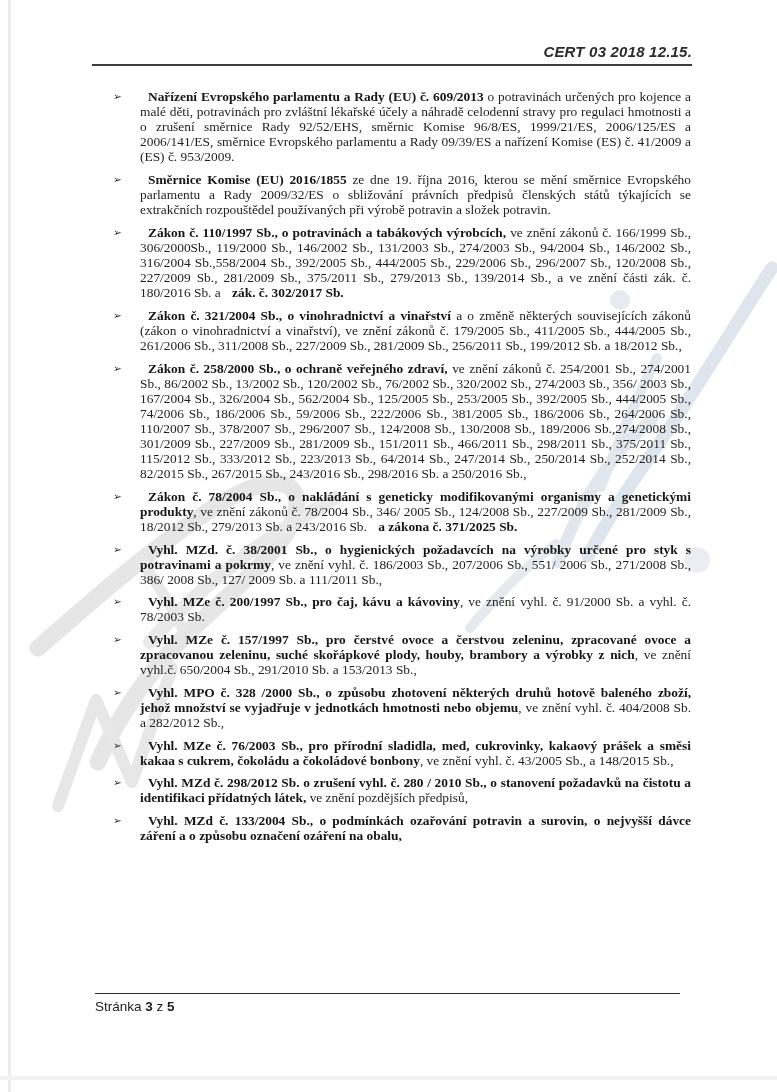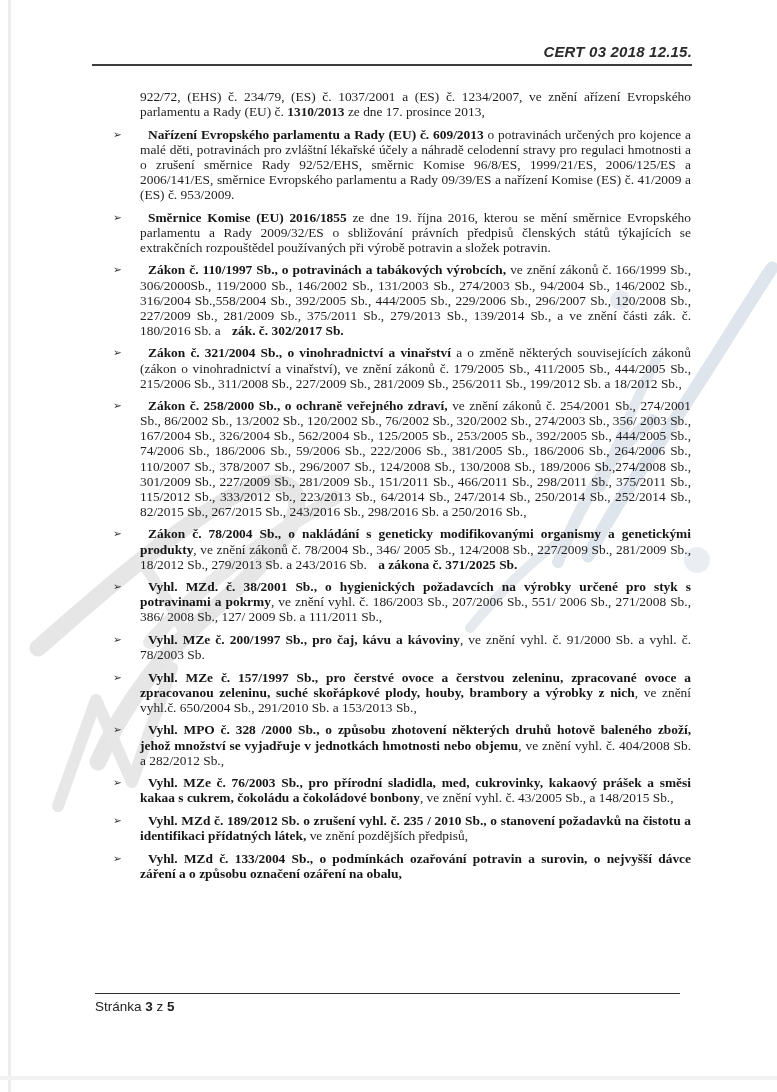--- a/index.html
+++ b/index.html
@@ -89,36 +89,35 @@
       <circle cx="620" cy="300" r="10" fill="#e7ebf0" stroke="none"></circle>
     </g>
   </svg>
 
   <div class="layer">
 
     <div class="hdr-ref">CERT 03 2018 12.15.</div>
     <div class="hdr-rule"></div>
 
     <div class="content" id="content">
-        <div class="para"><span>922/72, (EHS) č. 234/79, (ES) č. 1037/2001 a (ES) č. 1234/2007, ve znění ařízení Evropského parlamentu a Rady (EU) č. </span><b>1310/2013</b><span> ze dne 17. prosince 2013,</span></div>
         <div class="item">
           <span class="bullet">➢</span>
           <div class="itext"><b>Nařízení Evropského parlamentu a Rady (EU) č. 609/2013</b><span> o potravinách určených pro kojence a malé děti, potravinách pro zvláštní lékařské účely a náhradě celodenní stravy pro regulaci hmotnosti a o zrušení směrnice Rady 92/52/EHS, směrnic Komise 96/8/ES, 1999/21/ES, 2006/125/ES a 2006/141/ES, směrnice Evropského parlamentu a Rady 09/39/ES a nařízení Komise (ES) č. 41/2009 a (ES) č. 953/2009.</span></div>
         </div>
         <div class="item">
           <span class="bullet">➢</span>
           <div class="itext"><b>Směrnice Komise (EU) 2016/1855</b><span> ze dne 19. října 2016, kterou se mění směrnice Evropského parlamentu a Rady 2009/32/ES o sbližování právních předpisů členských států týkajících se extrakčních rozpouštědel používaných při výrobě potravin a složek potravin.</span></div>
         </div>
         <div class="item">
           <span class="bullet">➢</span>
           <div class="itext"><b>Zákon č. 110/1997 Sb., o potravinách a tabákových výrobcích,</b><span> ve znění zákonů č. 166/1999 Sb., 306/2000Sb., 119/2000 Sb., 146/2002 Sb., 131/2003 Sb., 274/2003 Sb., 94/2004 Sb., 146/2002 Sb., 316/2004 Sb.,558/2004 Sb., 392/2005 Sb., 444/2005 Sb., 229/2006 Sb., 296/2007 Sb., 120/2008 Sb., 227/2009 Sb., 281/2009 Sb., 375/2011 Sb., 279/2013 Sb., 139/2014 Sb., a ve znění části zák. č. 180/2016 Sb. a </span><b>zák. č. 302/2017 Sb.</b></div>
         </div>
         <div class="item">
           <span class="bullet">➢</span>
-          <div class="itext"><b>Zákon č. 321/2004 Sb., o vinohradnictví a vinařství</b><span> a o změně některých souvisejících zákonů (zákon o vinohradnictví a vinařství), ve znění zákonů č. 179/2005 Sb., 411/2005 Sb., 444/2005 Sb., 215/2006 Sb., 311/2008 Sb., 227/2009 Sb., 281/2009 Sb., 256/2011 Sb., 199/2012 Sb. a 18/2012 Sb.,</span></div>
+          <div class="itext"><b>Zákon č. 321/2004 Sb., o vinohradnictví a vinařství</b><span> a o změně některých souvisejících zákonů (zákon o vinohradnictví a vinařství), ve znění zákonů č. 179/2005 Sb., 411/2005 Sb., 444/2005 Sb., 261/2006 Sb., 311/2008 Sb., 227/2009 Sb., 281/2009 Sb., 256/2011 Sb., 199/2012 Sb. a 18/2012 Sb.,</span></div>
         </div>
         <div class="item">
           <span class="bullet">➢</span>
           <div class="itext"><b>Zákon č. 258/2000 Sb., o ochraně veřejného zdraví,</b><span> ve znění zákonů č. 254/2001 Sb., 274/2001 Sb., 86/2002 Sb., 13/2002 Sb., 120/2002 Sb., 76/2002 Sb., 320/2002 Sb., 274/2003 Sb., 356/ 2003 Sb., 167/2004 Sb., 326/2004 Sb., 562/2004 Sb., 125/2005 Sb., 253/2005 Sb., 392/2005 Sb., 444/2005 Sb., 74/2006 Sb., 186/2006 Sb., 59/2006 Sb., 222/2006 Sb., 381/2005 Sb., 186/2006 Sb., 264/2006 Sb., 110/2007 Sb., 378/2007 Sb., 296/2007 Sb., 124/2008 Sb., 130/2008 Sb., 189/2006 Sb.,274/2008 Sb., 301/2009 Sb., 227/2009 Sb., 281/2009 Sb., 151/2011 Sb., 466/2011 Sb., 298/2011 Sb., 375/2011 Sb., 115/2012 Sb., 333/2012 Sb., 223/2013 Sb., 64/2014 Sb., 247/2014 Sb., 250/2014 Sb., 252/2014 Sb., 82/2015 Sb., 267/2015 Sb., 243/2016 Sb., 298/2016 Sb. a 250/2016 Sb.,</span></div>
         </div>
         <div class="item">
           <span class="bullet">➢</span>
           <div class="itext"><b>Zákon č. 78/2004 Sb., o nakládání s geneticky modifikovanými organismy a genetickými produkty</b><span>, ve znění zákonů č. 78/2004 Sb., 346/ 2005 Sb., 124/2008 Sb., 227/2009 Sb., 281/2009 Sb., 18/2012 Sb., 279/2013 Sb. a 243/2016 Sb. </span><b>a zákona č. 371/2025 Sb.</b></div>
         </div>
         <div class="item">
@@ -136,21 +135,21 @@
         <div class="item">
           <span class="bullet">➢</span>
           <div class="itext"><b>Vyhl. MPO č. 328 /2000 Sb., o způsobu zhotovení některých druhů hotově baleného zboží, jehož množství se vyjadřuje v jednotkách hmotnosti nebo objemu</b><span>, ve znění vyhl. č. 404/2008 Sb. a 282/2012 Sb.,</span></div>
         </div>
         <div class="item">
           <span class="bullet">➢</span>
           <div class="itext"><b>Vyhl. MZe č. 76/2003 Sb., pro přírodní sladidla, med, cukrovinky, kakaový prášek a směsi kakaa s cukrem, čokoládu a čokoládové bonbony</b><span>, ve znění vyhl. č. 43/2005 Sb., a 148/2015 Sb.,</span></div>
         </div>
         <div class="item">
           <span class="bullet">➢</span>
-          <div class="itext"><b>Vyhl. MZd č. 189/2012 Sb. o zrušení vyhl. č. 235 / 2010 Sb., o stanovení požadavků na čistotu a identifikaci přídatných látek,</b><span> ve znění pozdějších předpisů,</span></div>
+          <div class="itext"><b>Vyhl. MZd č. 298/2012 Sb. o zrušení vyhl. č. 280 / 2010 Sb., o stanovení požadavků na čistotu a identifikaci přídatných látek,</b><span> ve znění pozdějších předpisů,</span></div>
         </div>
         <div class="item">
           <span class="bullet">➢</span>
           <div class="itext"><b>Vyhl. MZd č. 133/2004 Sb., o podmínkách ozařování potravin a surovin, o nejvyšší dávce záření a o způsobu označení ozáření na obalu,</b></div>
         </div>
       </div>
 
     <div class="ftr-rule"></div>
     <div class="ftr" id="footer"><span>Stránka </span><b>3</b><span> z </span><b>5</b></div>
   </div>

